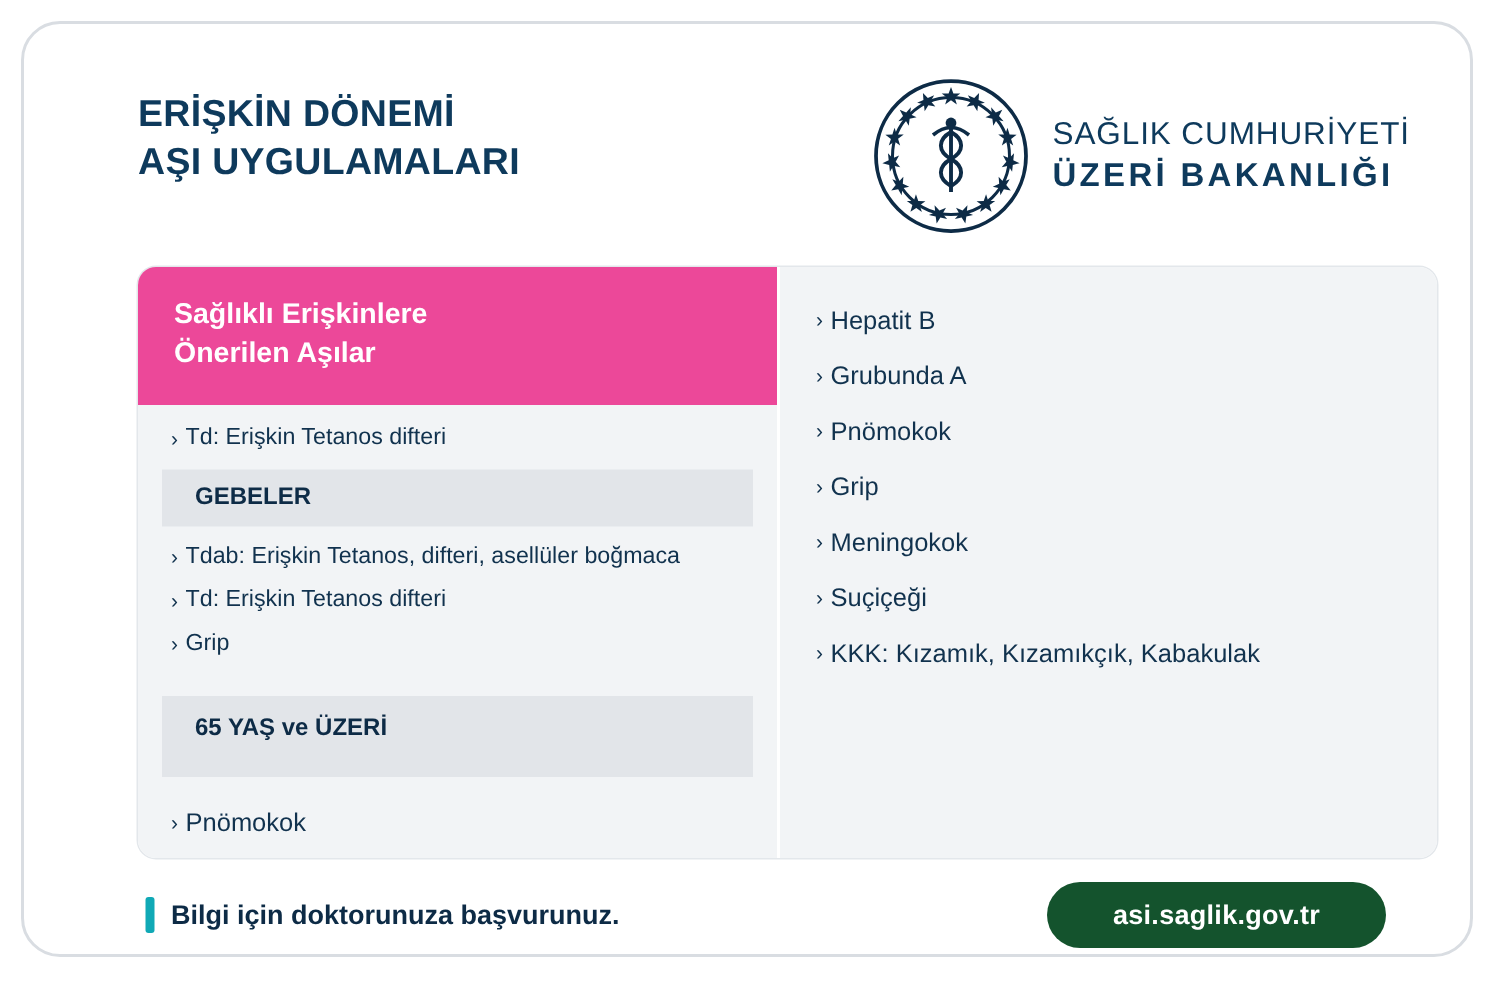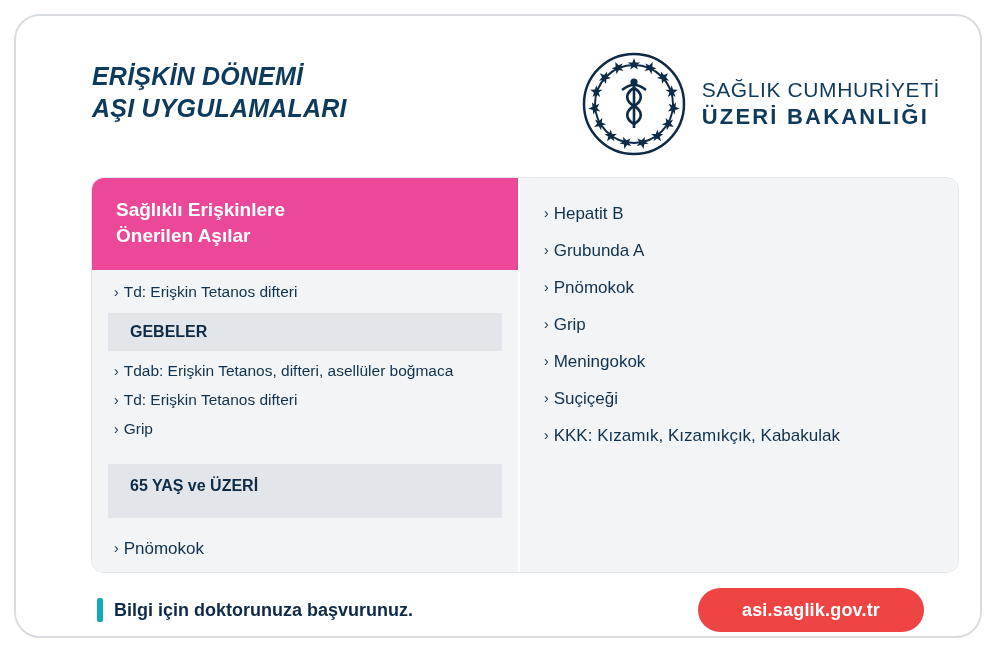--- a/index.html
+++ b/index.html
@@ -33,21 +33,20 @@
     top: 36px;
     right: 40px;
     height: 112px;
   }
   .title-wrap {
     position: absolute;
     left: 0;
     top: 8px;
     display: flex;
     align-items: center;
-    font-style: italic;
   }
   .title-bar {
     width: 7px;
     background: #10a9b6;
     border-radius: 2px;
     margin-right: 13px;
   }
   .title-text {
     color: #0e3a5c;
     font-size: 25px;
@@ -196,21 +195,21 @@
     font-weight: bold;
     color: #0d2b46;
   }
   .url-pill {
     position: absolute;
     right: 0;
     top: 0;
     width: 226px;
     height: 44px;
     border-radius: 22px;
-    background: #ef4444;
+    background: #14532d;
     color: #ffffff;
     font-size: 18px;
     font-weight: bold;
     display: flex;
     align-items: center;
     justify-content: center;
     letter-spacing: 0.2px;
   }
 </style>
 </head>

